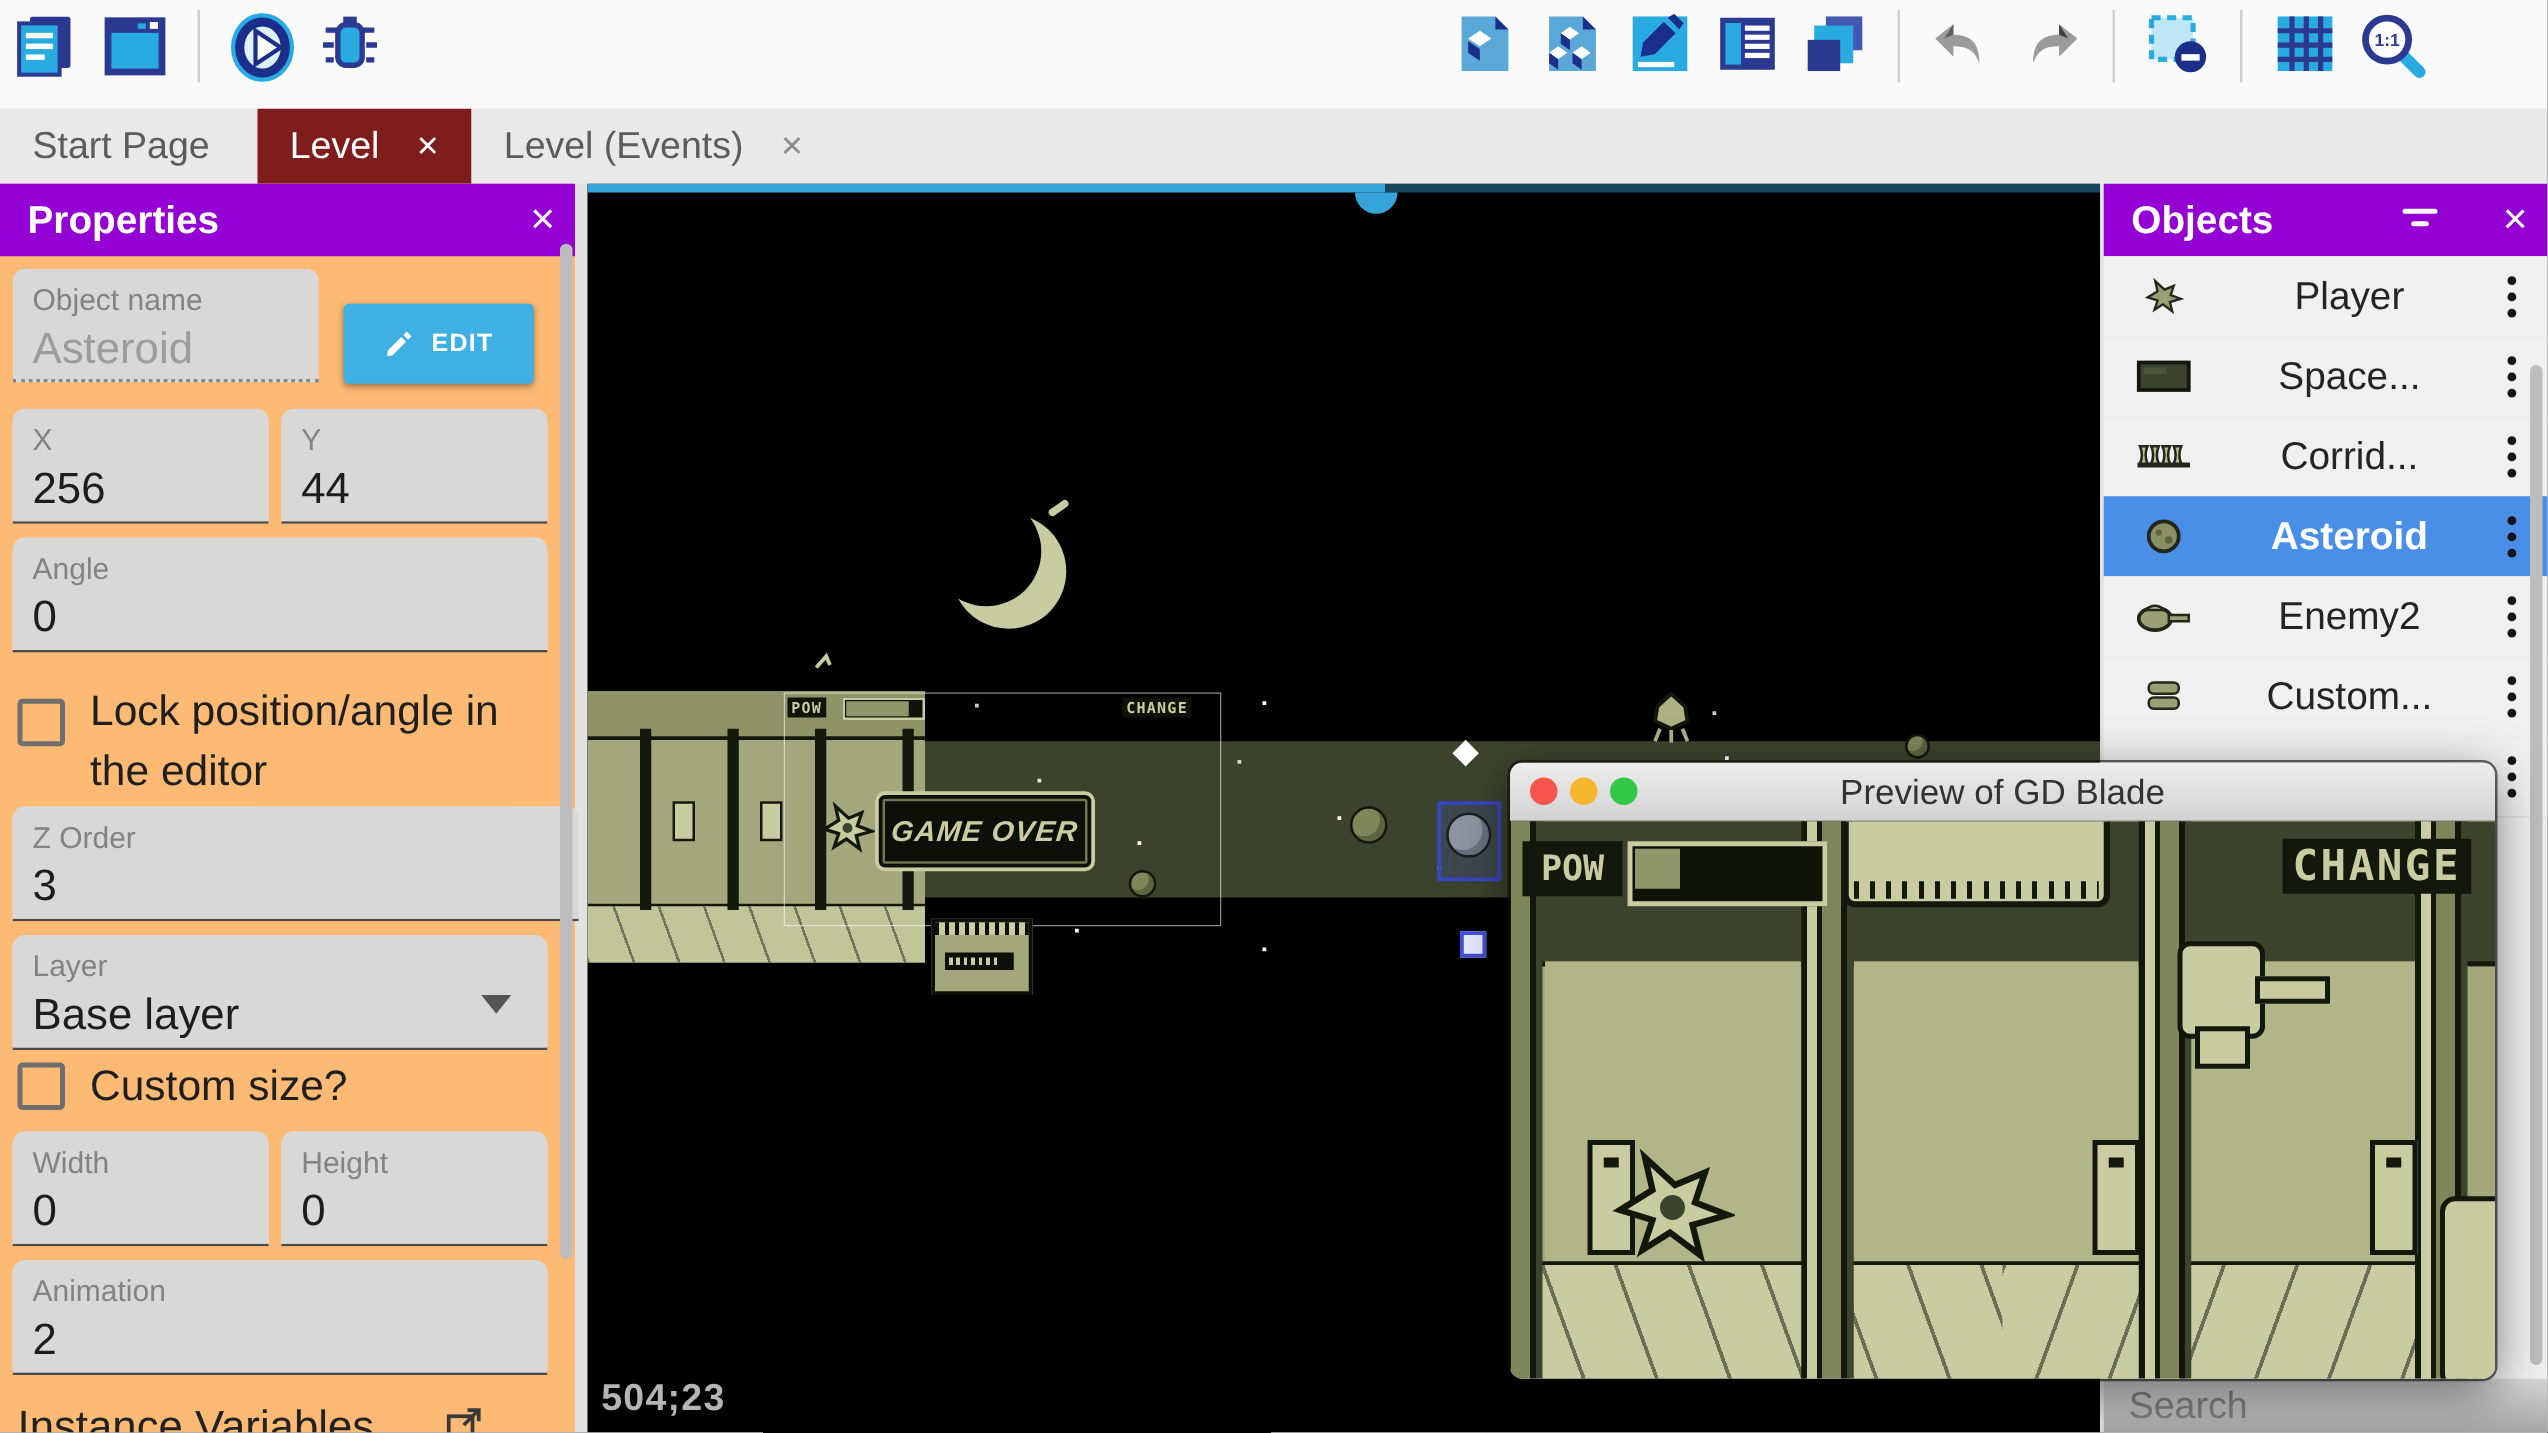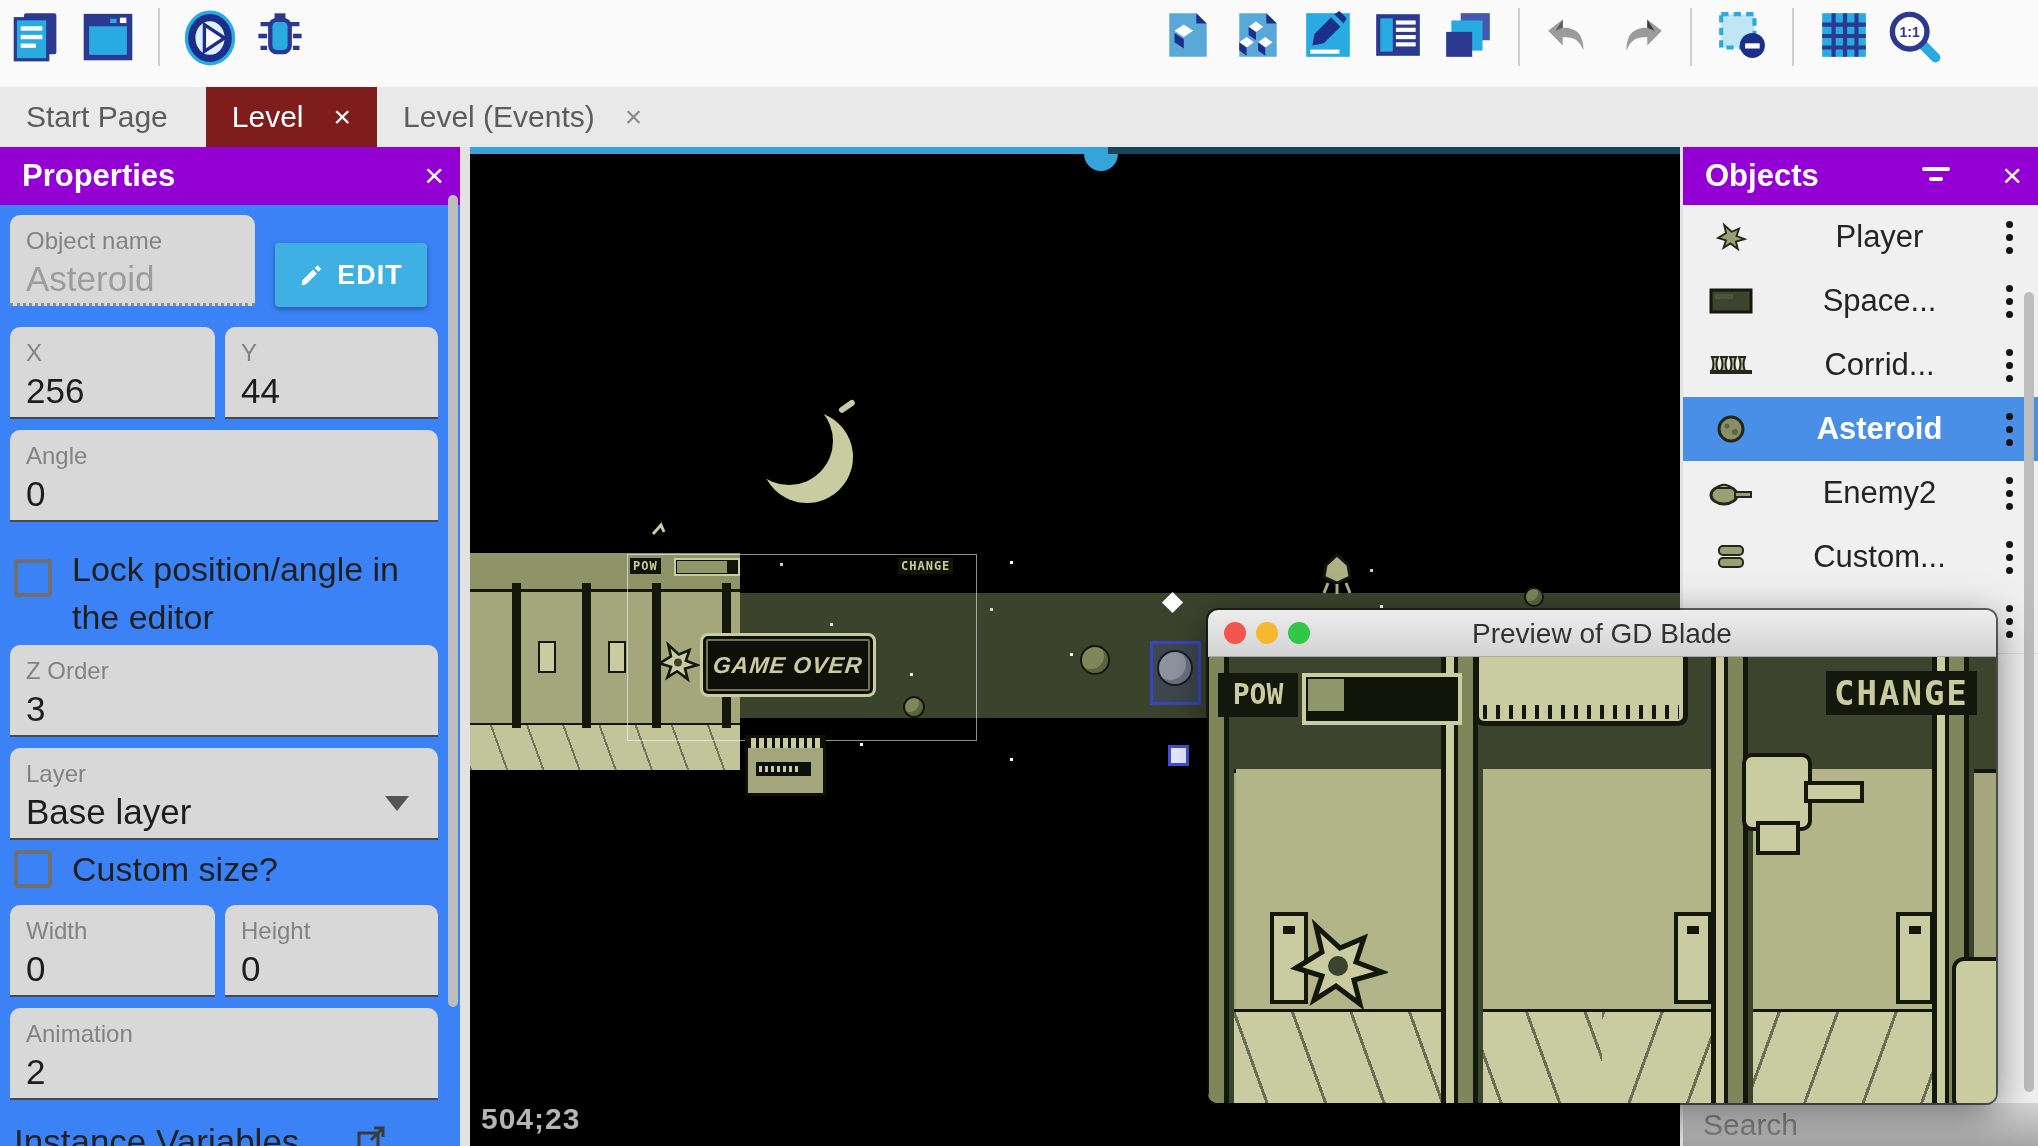--- a/index.html
+++ b/index.html
@@ -16,29 +16,29 @@
   .tabbar{position:absolute;left:0;top:87px;width:2038px;height:60px;background:#e9e9e9;display:flex;align-items:stretch;}
   .tab{display:flex;align-items:center;gap:30px;padding:0 26px;font-size:30px;color:#5c5c5c;cursor:pointer;}
   .tab.active{background:#7f1d1d;color:#ffffff;margin-left:12px;}
   .tab .tab-close{font-size:30px;color:#8a8a8a;line-height:1;}
   .tab.active .tab-close{color:#ffffff;}
   
   .panel-head{position:absolute;left:0;top:0;width:100%;height:58px;background:#9400d3;display:flex;align-items:center;}
   .panel-title{color:#fff;font-size:31px;font-weight:bold;margin-left:22px;}
   .panel-close{position:absolute;right:16px;top:9px;color:#fff;font-size:34px;cursor:pointer;}
   
-  .props{position:absolute;left:0;top:147px;width:460px;height:999px;background:#3b82f6;}
+  .props{position:absolute;left:0;top:147px;width:460px;height:999px;background:#fdba74;}
   .field{position:absolute;background:#d8d8d8;border-radius:10px 10px 0 0;border-bottom:2px solid #4a4a4a;}
   .field.disabled{border-bottom:3px dotted #8a8a8a;}
   .flabel{position:absolute;left:16px;top:12px;font-size:24px;color:#838383;}
   .fvalue{position:absolute;left:16px;top:44px;font-size:35px;color:#1d1d1d;}
   .field.disabled .fvalue{color:#9c9c9c;}
   .edit-btn{position:absolute;left:275px;top:96px;width:152px;height:64px;background:#3fb0e4;border-radius:4px;
             box-shadow:0 2px 5px rgba(0,0,0,.35);display:flex;align-items:center;justify-content:center;gap:12px;cursor:pointer;}
-  .edit-btn span{color:#fff;font-size:27px;font-weight:bold;letter-spacing:1px;}
+  .edit-btn span{color:#fff;font-size:20px;font-weight:bold;letter-spacing:1px;}
   .cb{position:absolute;width:30px;height:30px;border:4px solid #6f6f6f;border-radius:4px;background:transparent;cursor:pointer;}
   .cb-label{position:absolute;font-size:34px;color:#1f1f1f;line-height:48px;}
   .dd-arrow{position:absolute;width:0;height:0;border-left:12px solid transparent;border-right:12px solid transparent;border-top:15px solid #555;}
   .vscroll{position:absolute;border-radius:5px;background:#bdbdbd;}
   .instvars{position:absolute;left:14px;top:975px;font-size:35px;color:#222;}
   
   .canvas{position:absolute;left:470px;top:147px;width:1210px;height:999px;background:#000;overflow:hidden;}
   .canvas-topline{position:absolute;left:0;top:0;height:7px;width:100%;
      background:linear-gradient(to right,#36a3d9 0 638px,#17455c 638px);}
   .top-handle{position:absolute;left:614px;top:7px;width:34px;height:17px;background:#36a3d9;border-radius:0 0 17px 17px;}
@@ -292,21 +292,21 @@
       <span class="fvalue">44</span>
     </div>
     <div class="field" style="left:10px;top:283px;width:428px;height:90px;">
       <span class="flabel">Angle</span>
       <span class="fvalue">0</span>
     </div>
 
     <div class="cb" style="left:14px;top:412px;"></div>
     <div class="cb-label" style="left:72px;top:398px;width:372px;">Lock position/angle in the editor</div>
 
-    <div class="field" style="left:10px;top:498px;width:428px;height:90px;">
+    <div class="field" style="left:10px;top:498px;width:428px;height:90px;padding-left:25px;">
       <span class="flabel">Z Order</span>
       <span class="fvalue">3</span>
     </div>
     <div class="field" style="left:10px;top:601px;width:428px;height:90px;">
       <span class="flabel">Layer</span>
       <span class="fvalue">Base layer</span>
       <span class="dd-arrow" style="left:375px;top:48px;"></span>
     </div>
 
     <div class="cb" style="left:14px;top:703px;"></div>

